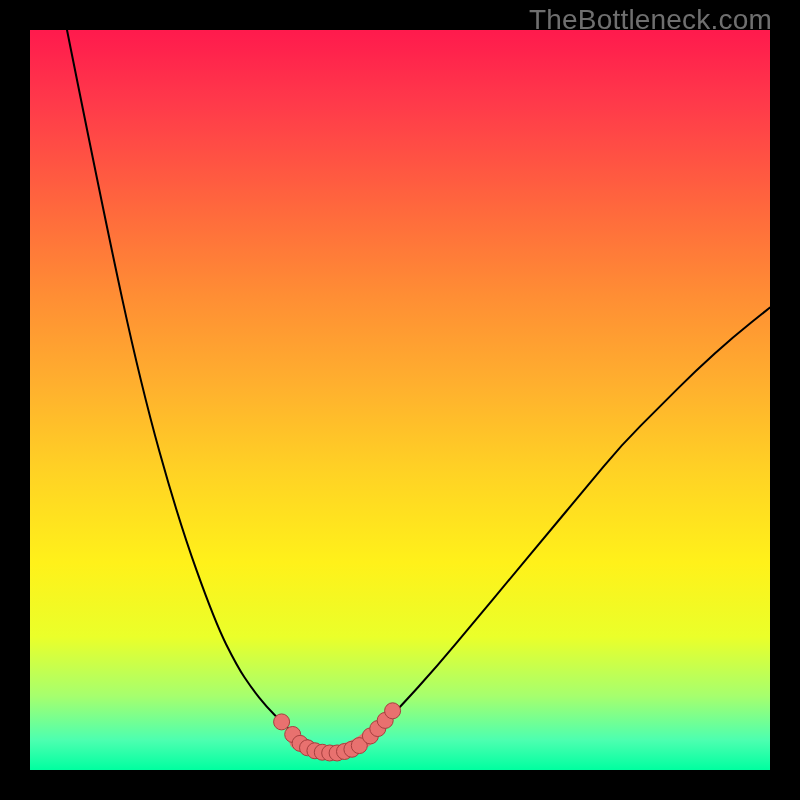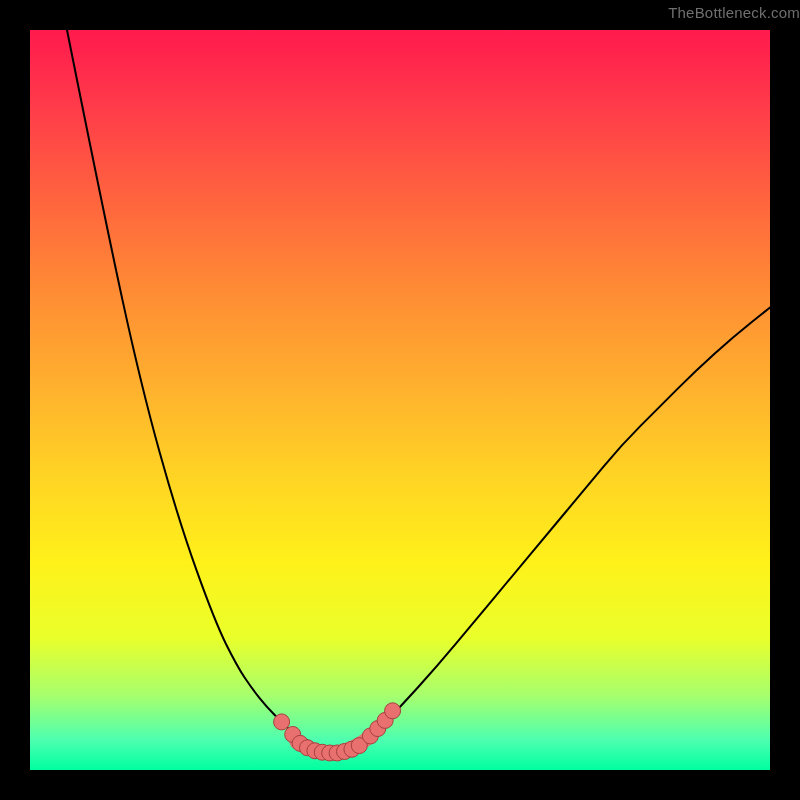--- a/index.html
+++ b/index.html
@@ -34,23 +34,23 @@
       #fff11a 72%,
       #eaff2a 82%,
       #a6ff6e 90%,
       #4cffb0 96%,
       #00ffa0 100%
     );
   }
   .attribution {
     position: absolute;
     top: 4px;
-    right: 0;
+    right: 28px;
     color: #6f6f6f;
-    font-size: 15px;
+    font-size: 28px;
     font-weight: 500;
     letter-spacing: 0.2px;
   }
   svg.curves {
     position: absolute;
     left: 0; top: 0;
     width: 740px; height: 740px;
     overflow: visible;
   }
 </style>

